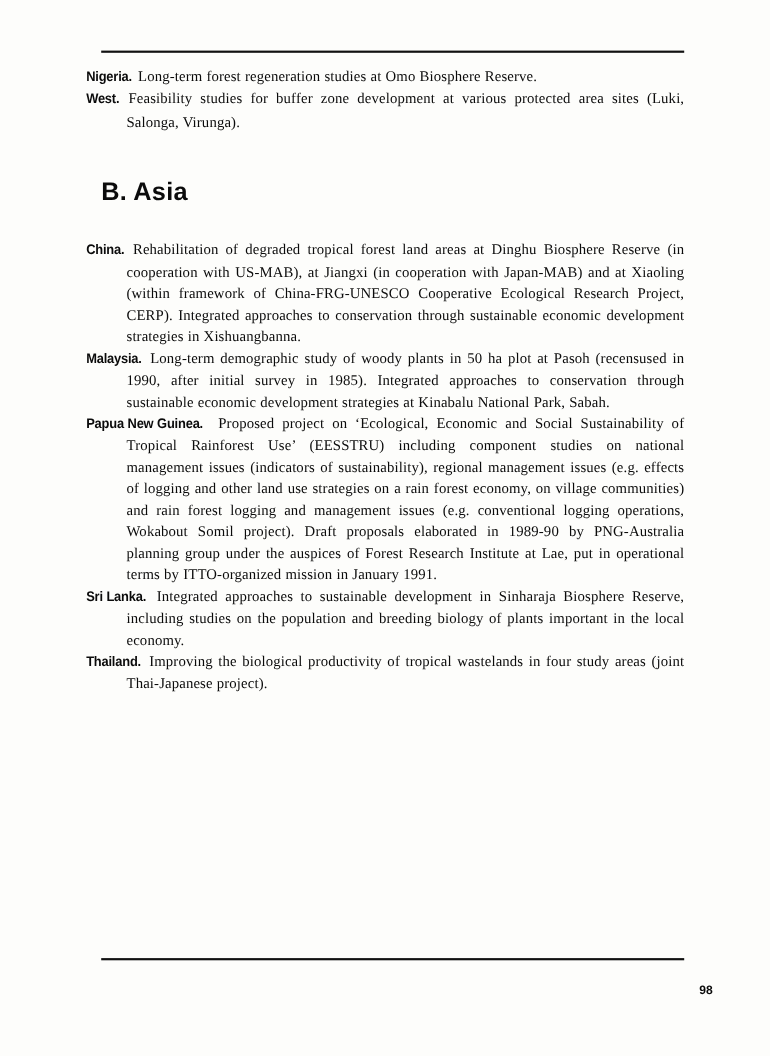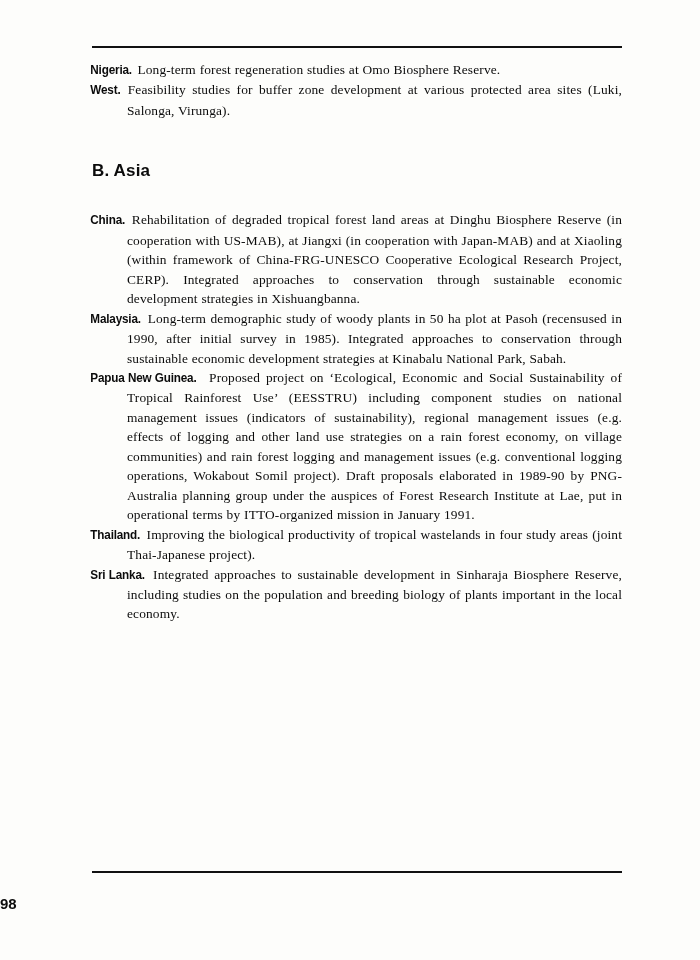--- a/index.html
+++ b/index.html
@@ -32,21 +32,21 @@
 
   .content {
     position: absolute;
     left: 92px;
     top: 60px;
     width: 530px;
   }
 
   
   .entry {
-    margin: 0 0 0 16px;
+    margin: 0 0 0 4px;
     padding-left: 19px;
     text-indent: -19px;
     text-align: justify;
     font-size: 13.4px;
     line-height: 19.45px;
     letter-spacing: 0.01em;
     word-spacing: 0.02em;
     -webkit-hyphens: none;
     hyphens: none;
   }
@@ -59,38 +59,38 @@
     letter-spacing: -0.015em;
     transform: scaleX(0.93);
     transform-origin: left center;
     display: inline-block;
   }
   .country-gap { display: inline; }
 
   .section-heading {
     font-family: "Liberation Sans", "DejaVu Sans", sans-serif;
     font-weight: bold;
-    font-size: 17px;
+    font-size: 23px;
     letter-spacing: 0.01em;
     margin: 0;
     padding: 0;
   }
 
   .spacer-before-heading { height: 41px; }
   .spacer-after-heading { height: 29px; }
 
   .page-number {
     position: absolute;
     top: 895px;
     left: 0;
     width: 648px;
-    text-align: left;
+    text-align: right;
     font-family: "Liberation Sans", "DejaVu Sans", sans-serif;
     font-weight: bold;
-    font-size: 15px;
+    font-size: 11px;
   }
 </style>
 </head>
 <body>
 
 <div class="page">
 
   <div class="rule rule-top"></div>
 
   <div class="content">
@@ -106,23 +106,23 @@
     <div class="spacer-after-heading"></div>
 
     <p class="entry"><span class="country">China.</span><span class="country-gap"> </span><span>Rehabilitation of degraded tropical forest land areas at Dinghu Biosphere Reserve (in cooperation with US-MAB), at Jiangxi (in cooperation with Japan-MAB) and at Xiaoling (within framework of China-FRG-UNESCO Cooperative Ecological Research Project, CERP). Integrated approaches to conservation through sustainable economic development strategies in Xishuangbanna.</span></p>
 
 
     <p class="entry"><span class="country">Malaysia.</span><span class="country-gap"> </span><span>Long-term demographic study of woody plants in 50 ha plot at Pasoh (recensused in 1990, after initial survey in 1985). Integrated approaches to conservation through sustainable economic development strategies at Kinabalu National Park, Sabah.</span></p>
 
     <p class="entry"><span class="country">Papua New Guinea.</span><span class="country-gap"> </span><span>Proposed project on ‘Ecological, Economic and Social Sustainability of Tropical Rainforest Use’ (EESSTRU) including component studies on national management issues (indicators of sustainability), regional management issues (e.g. effects of logging and other land use strategies on a rain forest economy, on village communities) and rain forest logging and management issues (e.g. conventional logging operations, Wokabout Somil project). Draft proposals elaborated in 1989-90 by PNG-Australia planning group under the auspices of Forest Research Institute at Lae, put in operational terms by ITTO-organized mission in January 1991.</span></p>
 
 
+    <p class="entry"><span class="country">Sri Lanka.</span><span class="country-gap"> </span><span>Integrated approaches to sustainable development in Sinharaja Biosphere Reserve, including studies on the population and breeding biology of plants important in the local economy.</span></p>
+
     <p class="entry"><span class="country">Thailand.</span><span class="country-gap"> </span><span>Improving the biological productivity of tropical wastelands in four study areas (joint Thai-Japanese project).</span></p>
-
-    <p class="entry"><span class="country">Sri Lanka.</span><span class="country-gap"> </span><span>Integrated approaches to sustainable development in Sinharaja Biosphere Reserve, including studies on the population and breeding biology of plants important in the local economy.</span></p>
 
   </div>
 
   <div class="rule rule-bottom"></div>
 
   <div class="page-number">98</div>
 
 </div>
 
 </body></html>

